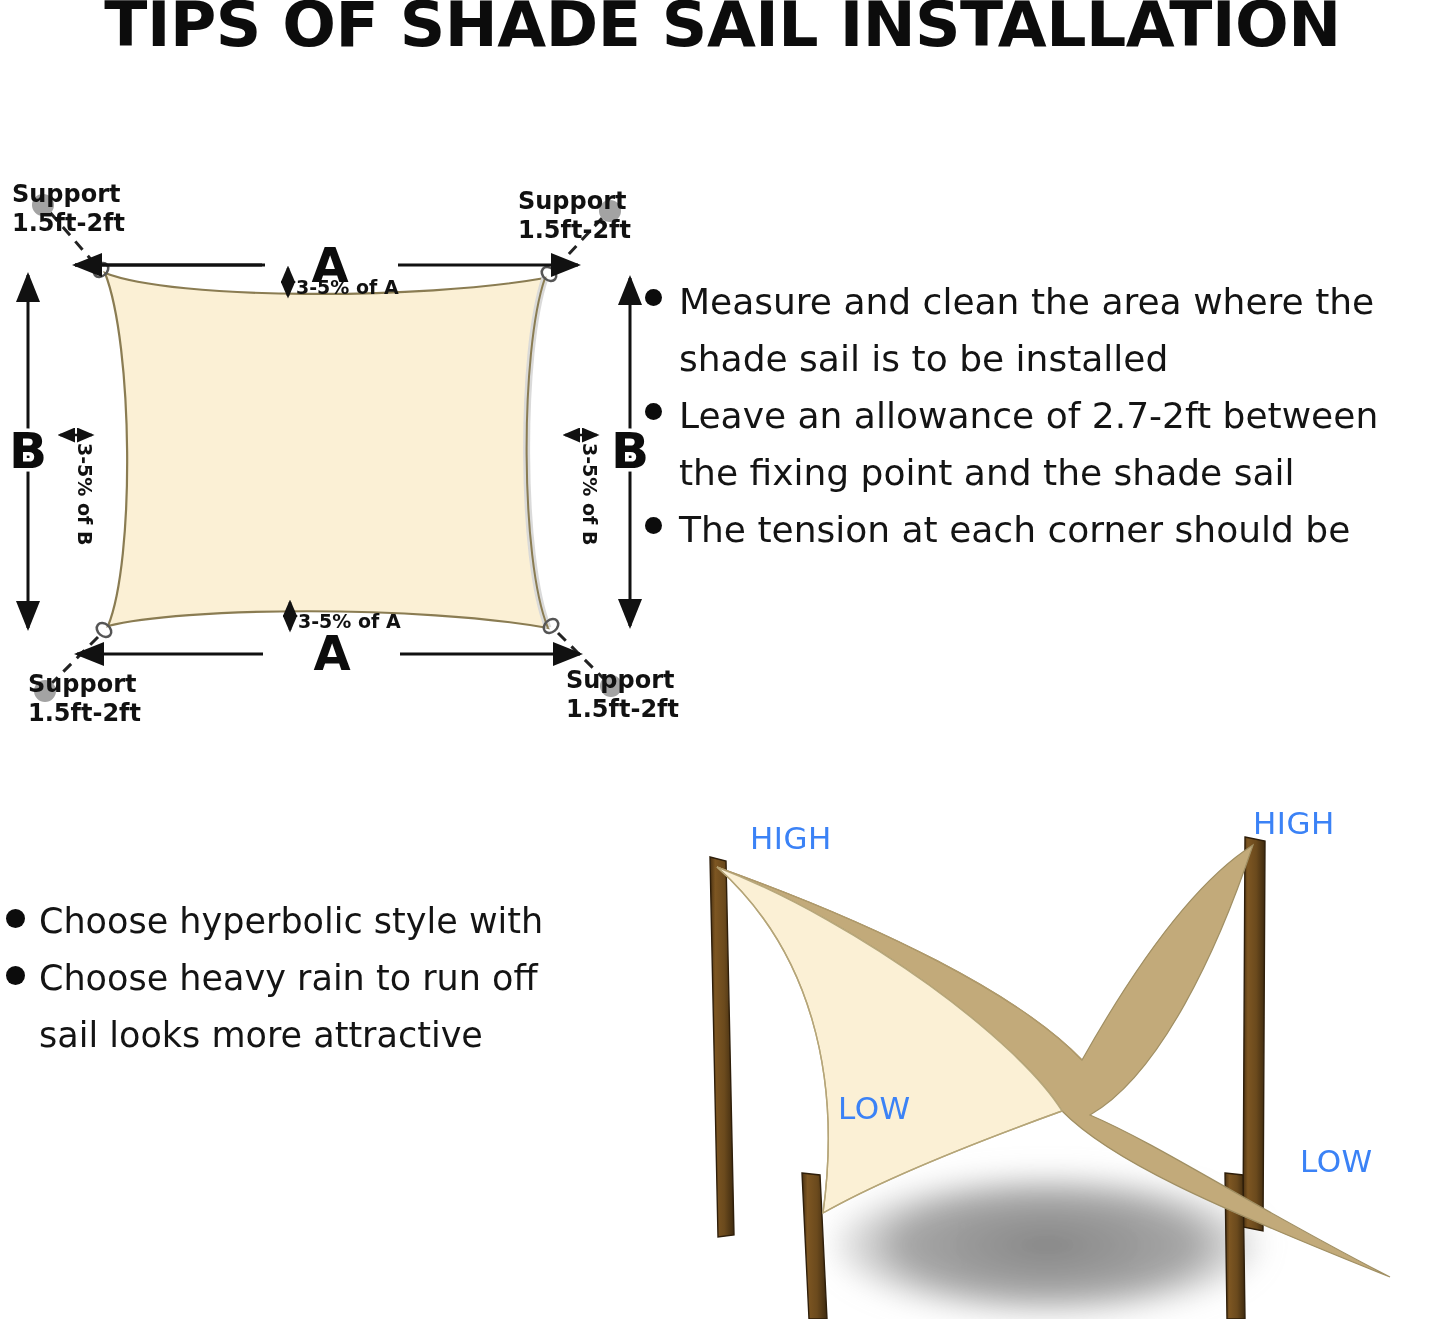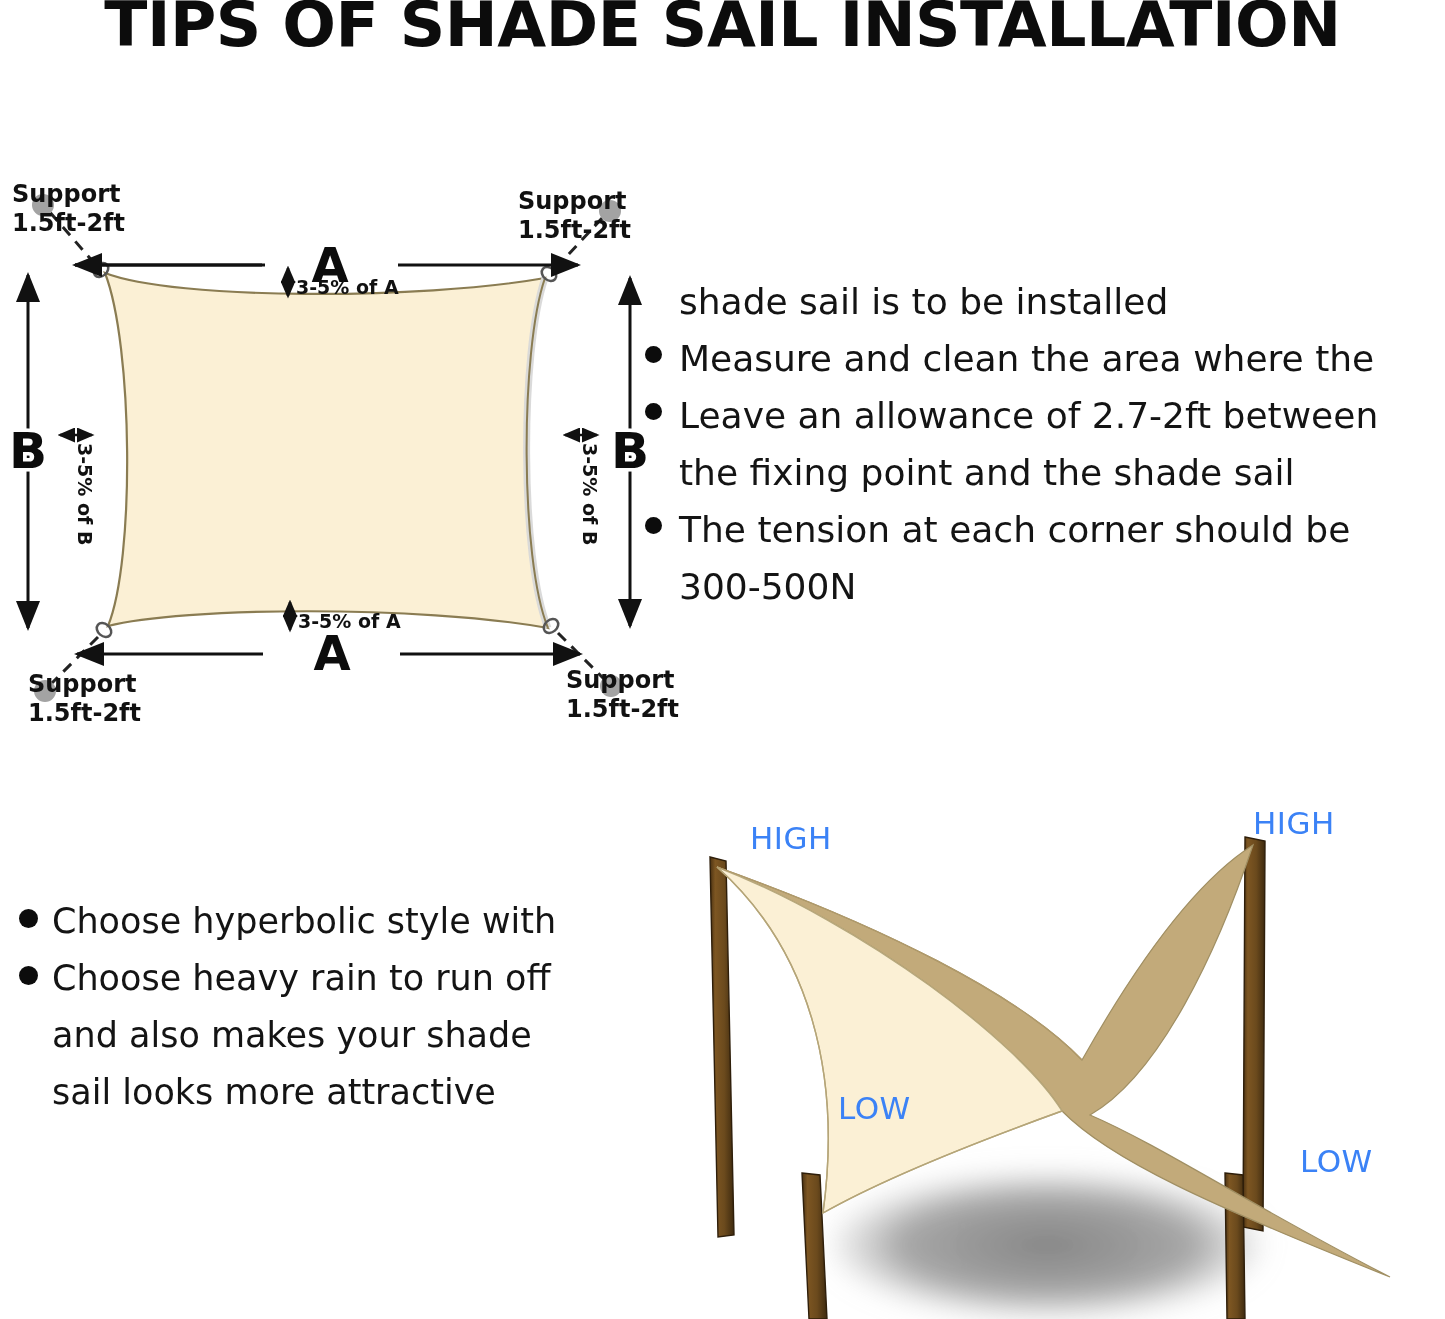--- a/index.html
+++ b/index.html
@@ -42,21 +42,21 @@
     margin-top:14px;margin-right:17px;
   }
   .bullet-dot.hidden{background:transparent;}
   .bullet-text{
     font-size:36px;line-height:53px;color:#141414;
     font-family:"DejaVu Sans","Liberation Sans",sans-serif;
     white-space:nowrap;
   }
   
   #tips-bottom{
-    position:absolute;left:0px;top:895px;width:625px;padding-left:13px;
+    position:absolute;left:0px;top:895px;width:625px;
   }
   #tips-bottom .bullet-text{font-size:35px;line-height:53px;}
   #tips-bottom .bullet-dot{width:19px;height:19px;margin-right:14px;margin-top:14px;margin-left:6px;}
 
   
   #hyperbolic{
     position:absolute;left:690px;top:775px;width:755px;height:544px;
   }
   #hyperbolic svg{display:block;}
 
@@ -173,57 +173,52 @@
   <div>Support</div>
   <div>1.5ft-2ft</div>
 </div>
 <div style="position:absolute;left:566px;top:666px;font-size:24px;font-weight:bold;line-height:29px;color:#111;">
   <div>Support</div>
   <div>1.5ft-2ft</div>
 </div>
 
 <div id="tips-top">
   <div class="bullet-row">
+    <span class="bullet-dot"></span>
+    <span class="bullet-text">Measure and clean the area where the</span>
+  </div>
+  <div class="bullet-row">
     <span class="bullet-dot hidden"></span>
     <span class="bullet-text">shade sail is to be installed</span>
   </div>
   <div class="bullet-row">
     <span class="bullet-dot"></span>
-    <span class="bullet-text">Measure and clean the area where the</span>
-  </div>
-  <div class="bullet-row">
-    <span class="bullet-dot"></span>
     <span class="bullet-text">Leave an allowance of 2.7-2ft between</span>
   </div>
   <div class="bullet-row">
     <span class="bullet-dot hidden"></span>
     <span class="bullet-text">the fixing point and the shade sail</span>
   </div>
   <div class="bullet-row">
     <span class="bullet-dot"></span>
     <span class="bullet-text">The tension at each corner should be</span>
   </div>
   <div class="bullet-row">
     <span class="bullet-dot hidden"></span>
-    <span class="bullet-text">300-500N</span>
   </div>
 </div>
 
 <div id="tips-bottom">
   <div class="bullet-row">
     <span class="bullet-dot"></span>
     <span class="bullet-text">Choose hyperbolic style with</span>
   </div>
   <div class="bullet-row">
     <span class="bullet-dot"></span>
     <span class="bullet-text">Choose heavy rain to run off</span>
-  </div>
-  <div class="bullet-row">
-    <span class="bullet-dot hidden"></span>
-    <span class="bullet-text">and also makes your shade</span>
   </div>
   <div class="bullet-row">
     <span class="bullet-dot hidden"></span>
     <span class="bullet-text">sail looks more attractive</span>
   </div>
 </div>
 
 <div id="hyperbolic">
 <svg width="755" height="544" viewBox="0 0 755 544" xmlns="http://www.w3.org/2000/svg">
   <defs>

